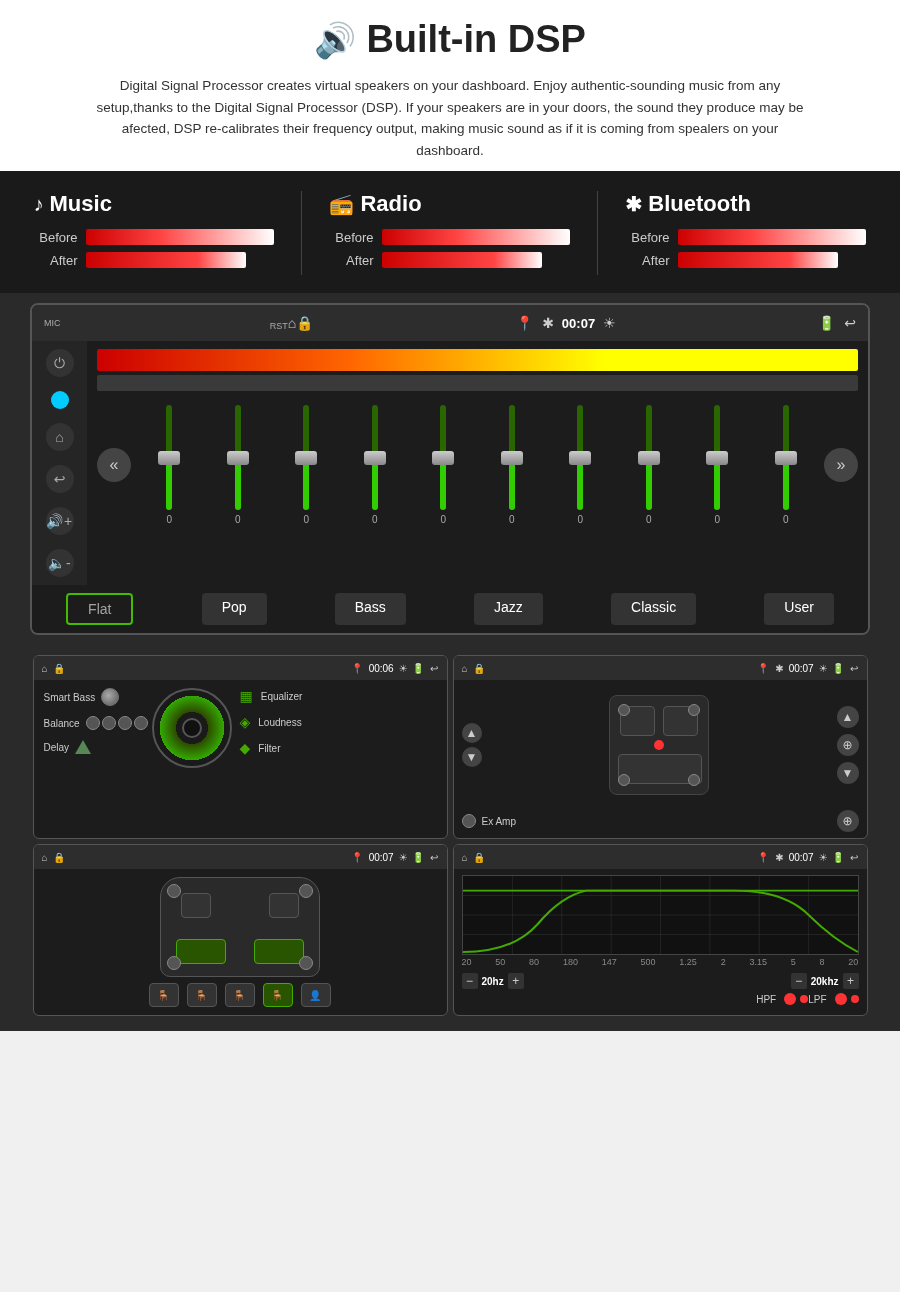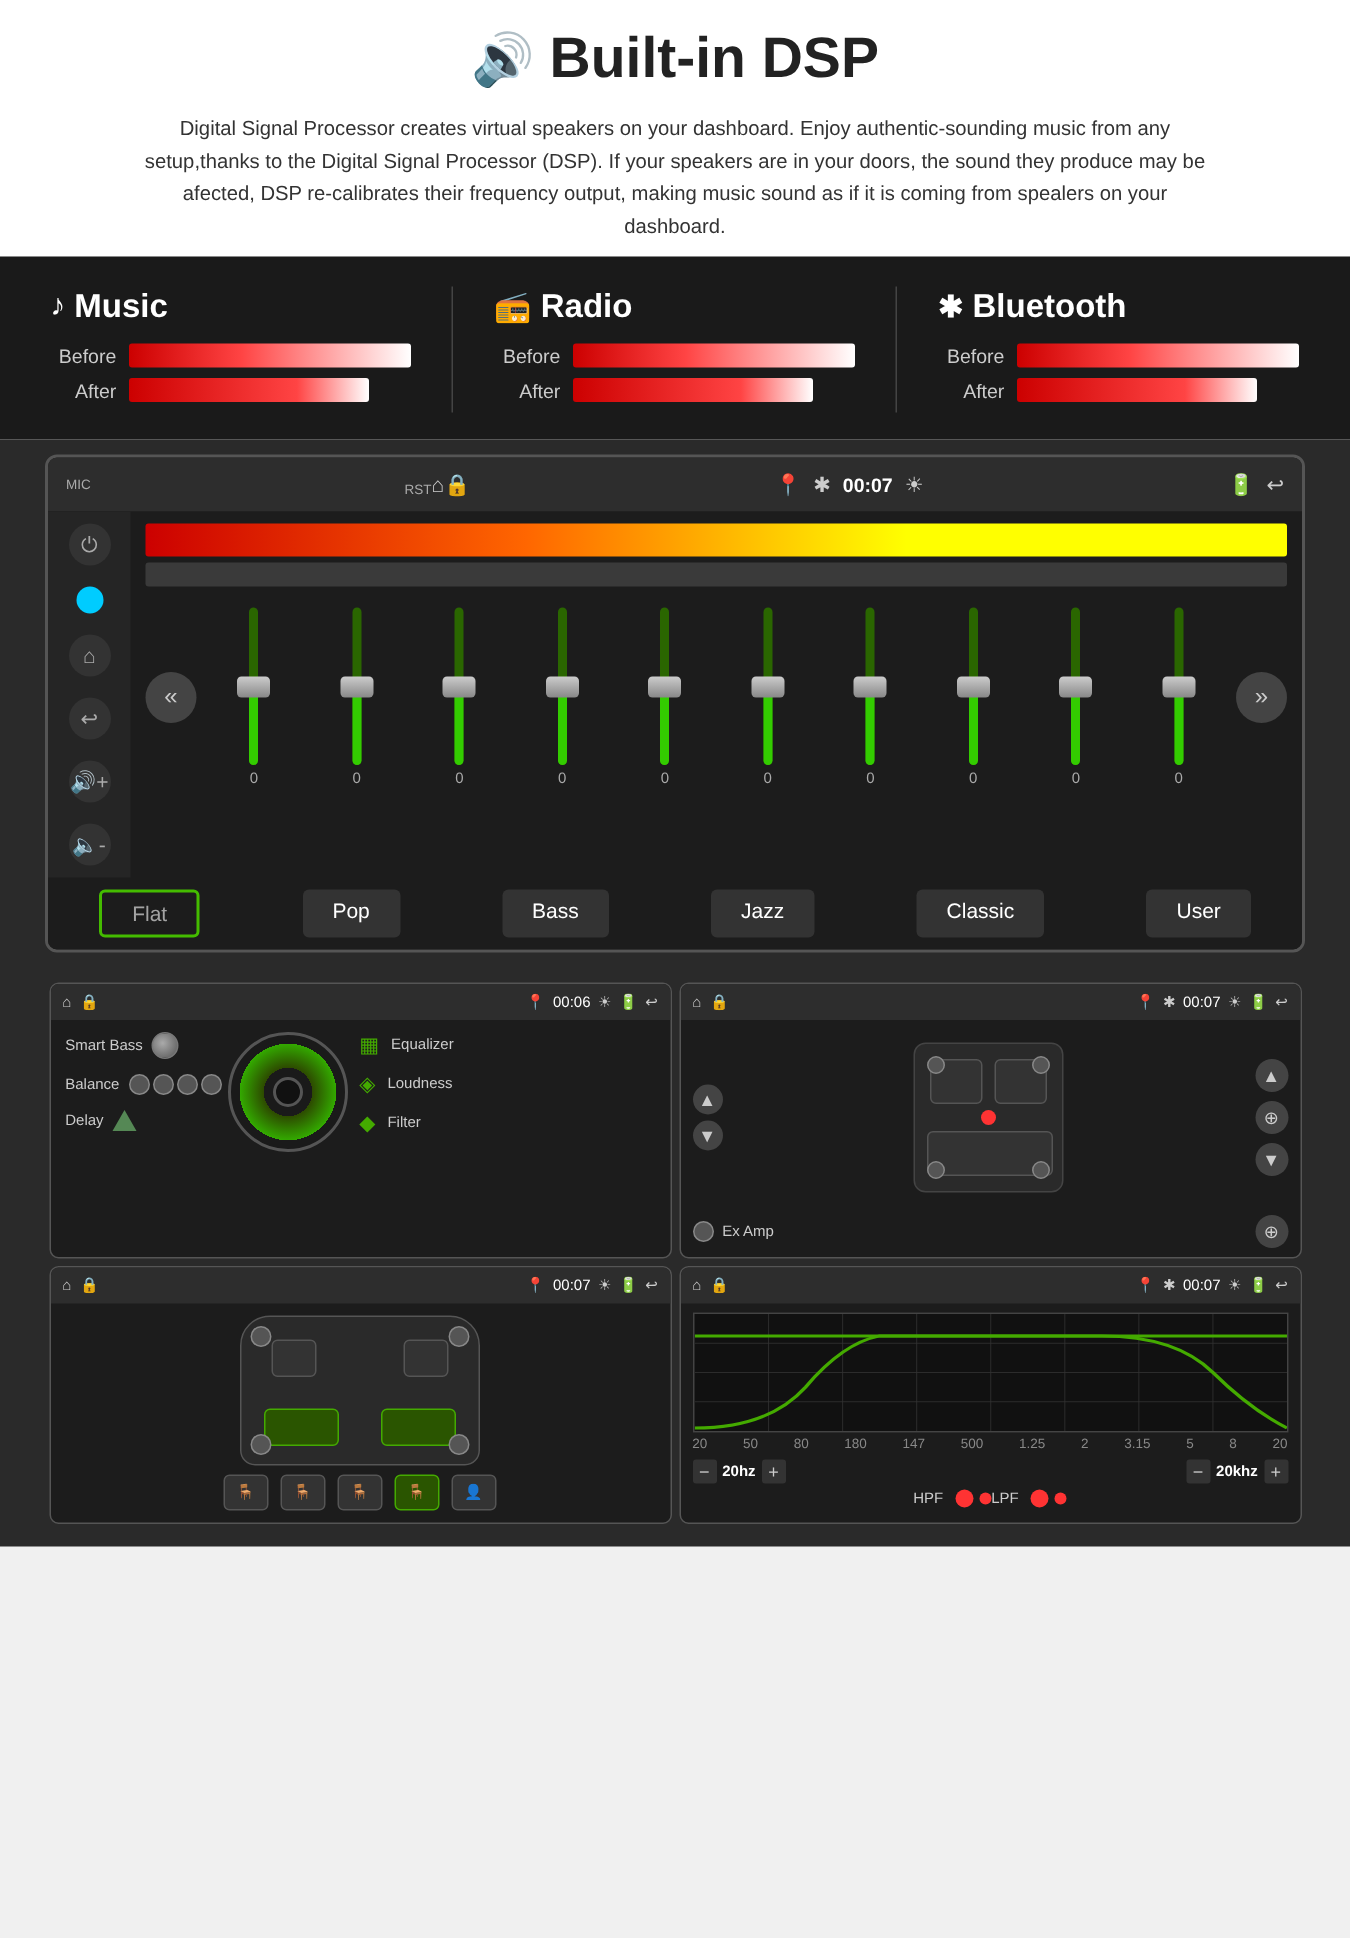--- a/index.html
+++ b/index.html
@@ -437,21 +437,21 @@
       background: #333;
       border-radius: 2px;
       display: flex;
       align-items: center;
       justify-content: center;
       color: #ccc;
       font-size: 12px;
     }
     .eq-type-row {
       display: flex;
-      justify-content: center;
+      justify-content: flex-end;
       margin-top: 4px;
     }
     .eq-type-label { color: #ccc; font-size: 10px; }
     .eq-type-dot {
       width: 12px;
       height: 12px;
       border-radius: 50%;
       background: #ff3333;
       display: inline-block;
       vertical-align: middle;

